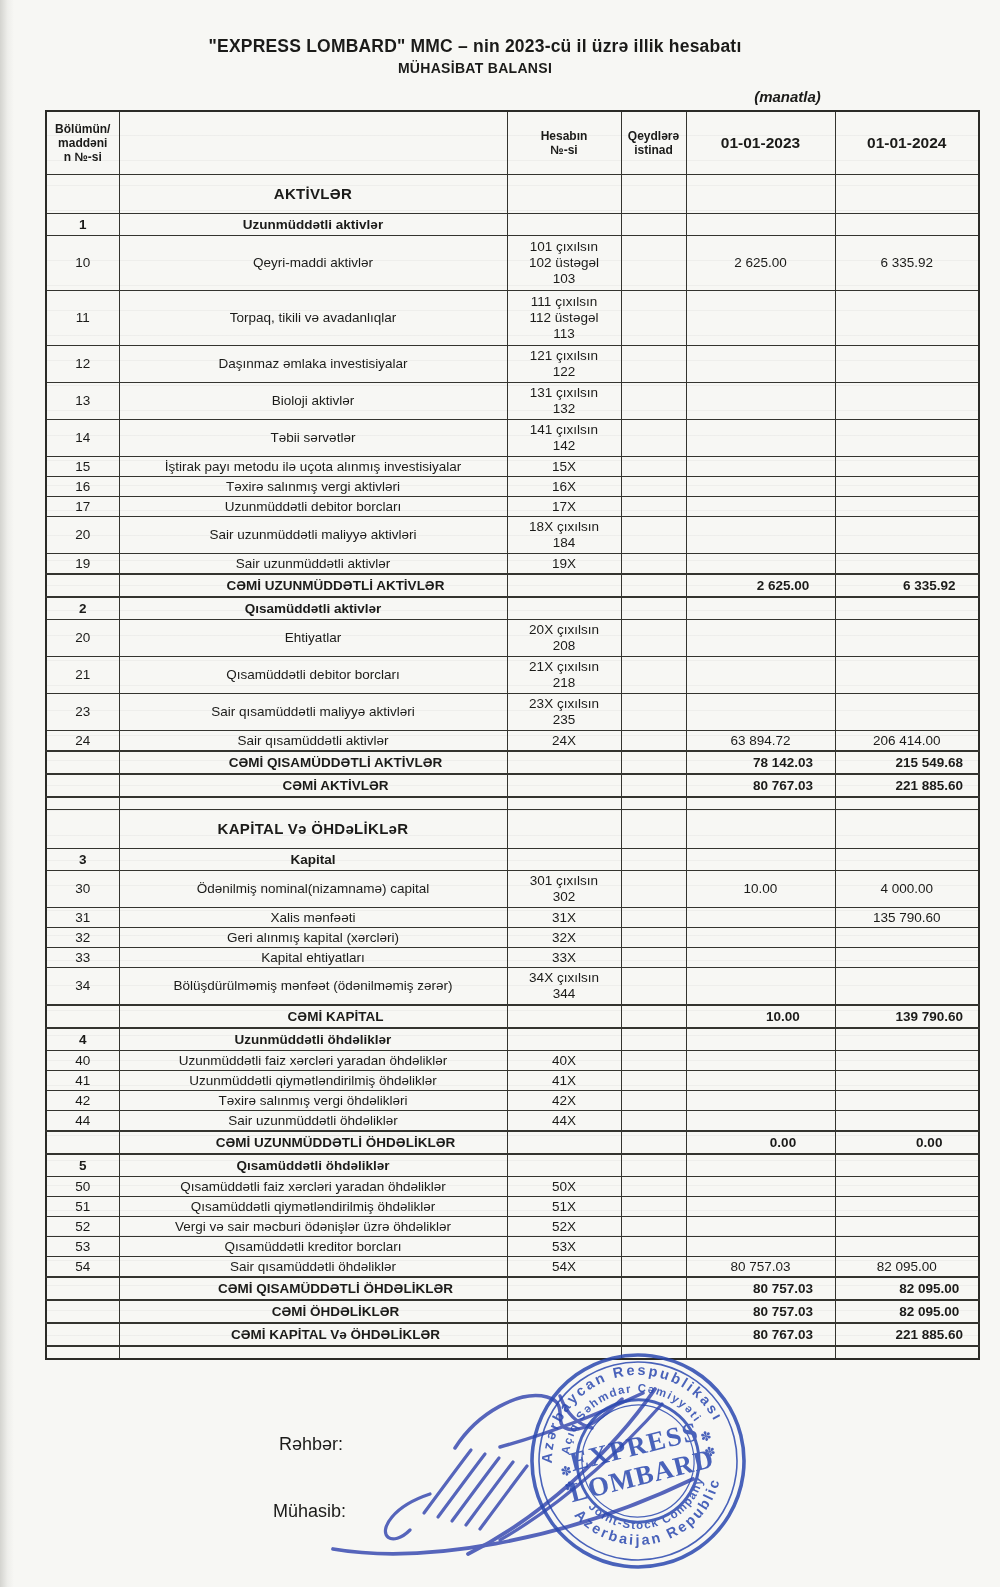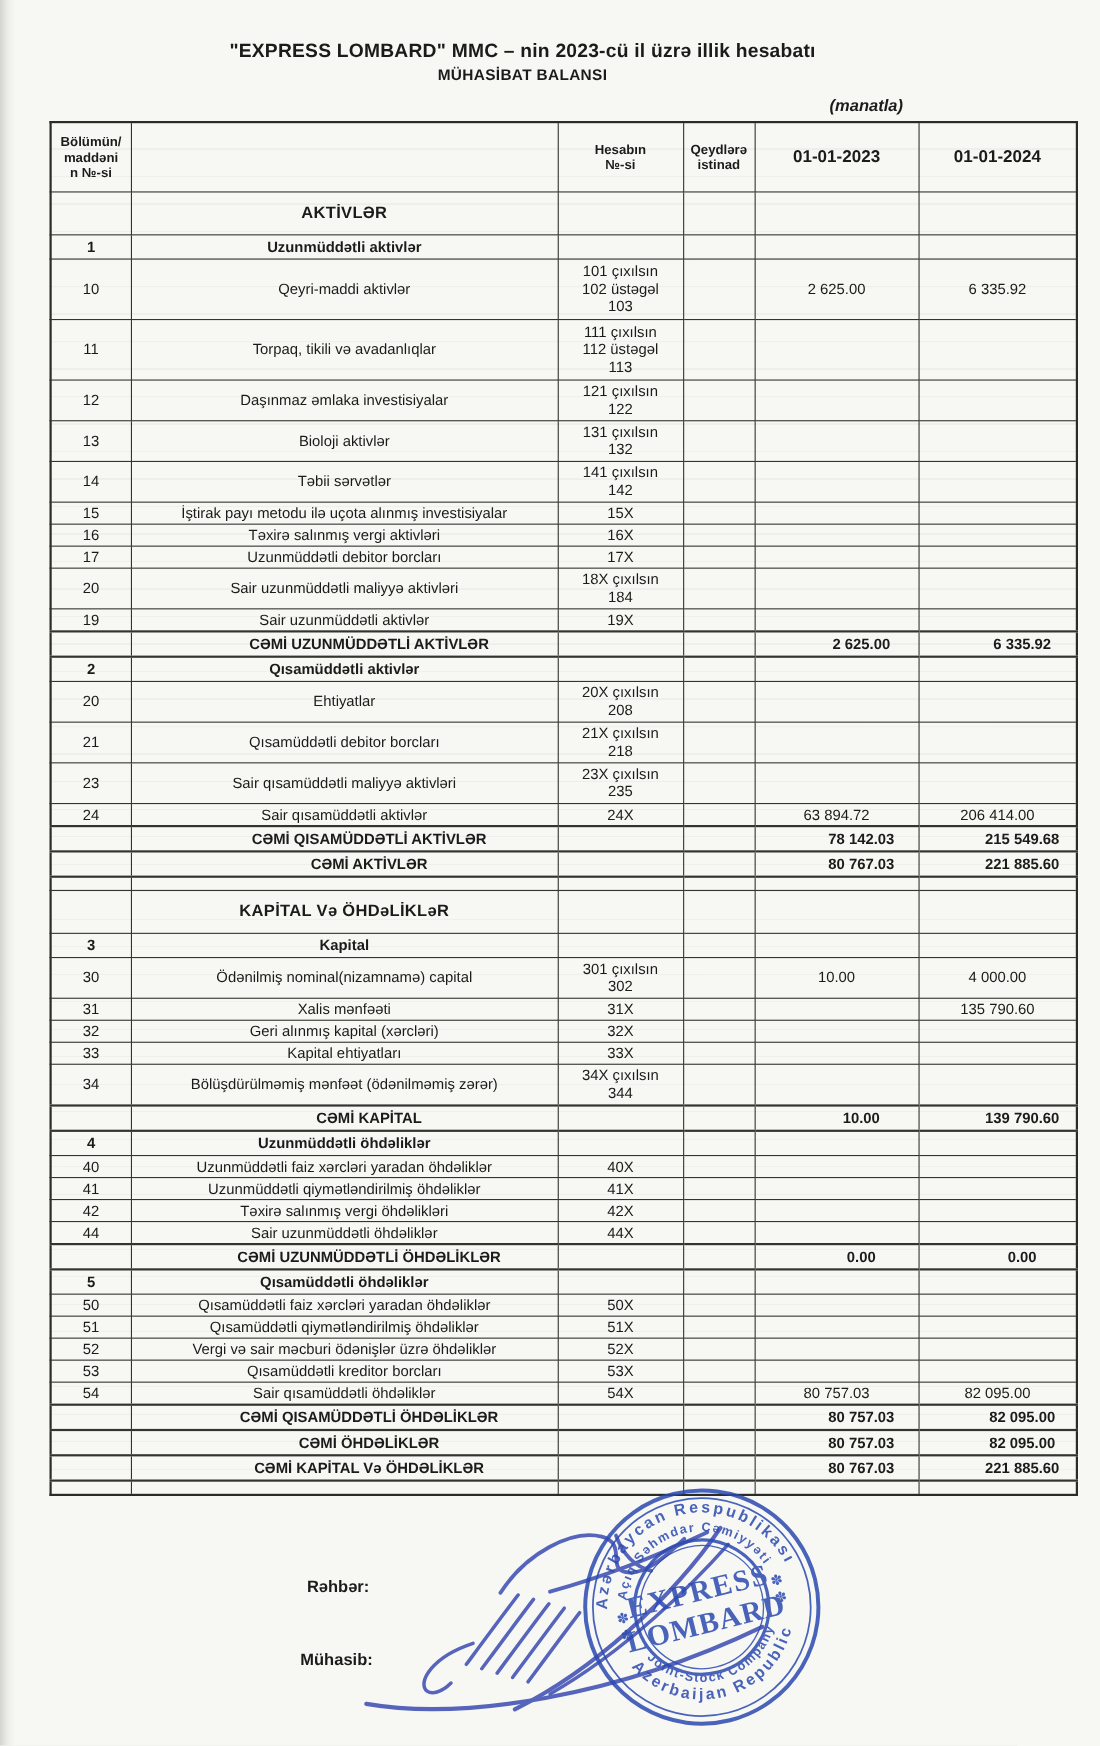--- a/index.html
+++ b/index.html
@@ -43,21 +43,21 @@
   .row-section td{height:38px;}
   .row-section .c-desc{text-align:center;font-weight:bold;font-size:15px;letter-spacing:.3px;}
   .row-group td{height:21px;}
   .row-group .c-no,.row-group .c-desc{font-weight:bold;}
   .row-item.lines-1 td{height:19px;}
   .row-item.lines-2 td{height:36px;}
   .row-item.lines-3 td{height:54px;}
   .row-total td{height:21px;border-top-width:2.4px;border-bottom-width:2.4px;padding-left:48px;}
   .row-total .c-desc,.row-total .c-val{font-weight:bold;}
   .row-spacer td{height:11px;}
-  .sig-label{position:absolute;font-size:15px;font-weight:bold;text-align:center;}
+  .sig-label{position:absolute;font-size:18px;font-weight:normal;text-align:center;}
   .label-leader{left:279px;top:1434px;}
   .label-accountant{left:273px;top:1501px;}
   .overlay{position:absolute;left:0;top:0;width:1000px;height:1587px;pointer-events:none;}
   .stamp-text{font-family:"Liberation Sans", sans-serif;font-weight:bold;}
   .stamp-center{font-family:"Liberation Serif", serif;font-weight:bold;}
 </style>
 </head>
 <body>
 
 <div class="sheet">

